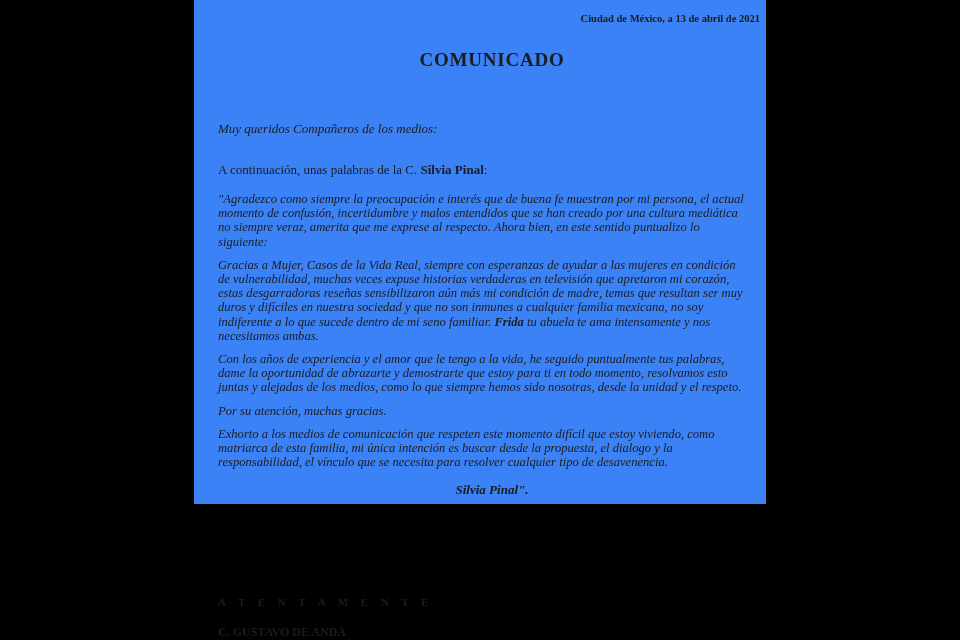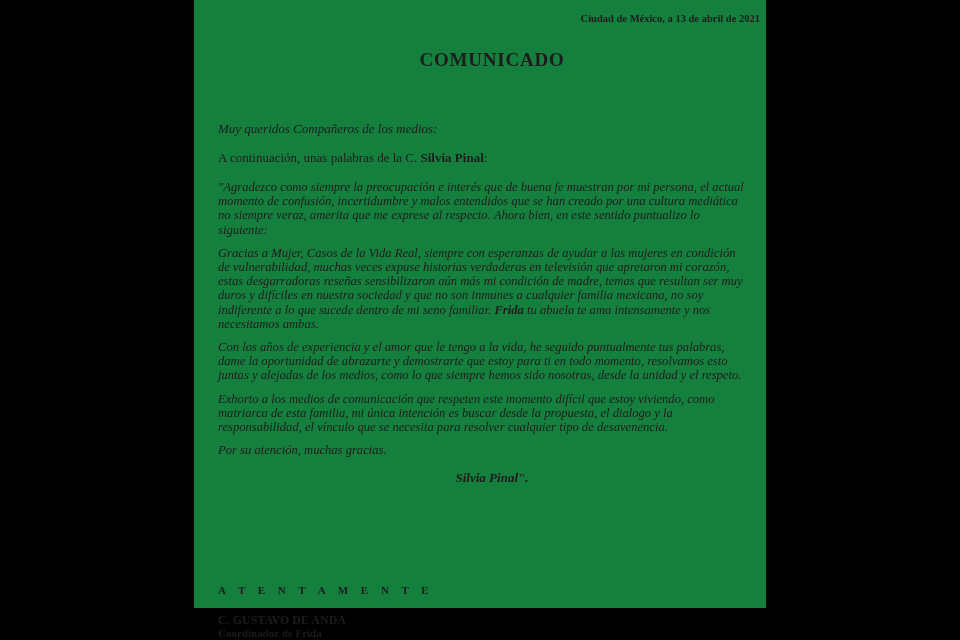--- a/index.html
+++ b/index.html
@@ -5,22 +5,22 @@
   html, body { margin: 0; padding: 0; }
   body {
     width: 960px; height: 640px;
     background: #000;
     overflow: hidden;
     font-family: "Liberation Serif", serif;
   }
   .stage { position: relative; width: 960px; height: 640px; display: flex; }
   .bar { width: 194px; height: 640px; background: #000; flex: 0 0 auto; }
   .page {
-    width: 572px; height: 608px; flex: 0 0 auto;
-    background: #15803d;
+    width: 572px; height: 504px; flex: 0 0 auto;
+    background: #3b82f6;
     color: #1c1c1c;
     box-sizing: border-box;
     padding: 13px 0 0 24px;
   }
   .dateline {
     text-align: right;
     padding-right: 6px;
     font-weight: bold;
     font-size: 10.5px;
     line-height: 12px;
@@ -33,21 +33,21 @@
     letter-spacing: 0.8px;
     line-height: 22px;
   }
   .salutation {
     margin-top: 50px;
     font-size: 13px;
     line-height: 15px;
     font-style: italic;
   }
   .intro {
-    margin-top: 14px;
+    margin-top: 26px;
     font-size: 13px;
     line-height: 15px;
   }
   .intro .bold { font-weight: bold; }
   .quote p {
     margin: 9px 0 0 0;
     padding-right: 18px;
     font-style: italic;
     font-size: 12.6px;
     line-height: 14.2px;
@@ -93,22 +93,22 @@
     <div class="doc-title">COMUNICADO</div>
 
     <div class="salutation">Muy queridos Compañeros de los medios:</div>
 
     <div class="intro"><span>A continuación, unas palabras de la C. </span><span class="bold">Silvia Pinal</span><span>:</span></div>
 
     <div class="quote">
       <p>"Agradezco como siempre la preocupación e interés que de buena fe muestran por mi persona, el actual momento de confusión, incertidumbre y malos entendidos que se han creado por una cultura mediática no siempre veraz, amerita que me exprese al respecto. Ahora bien, en este sentido puntualizo lo siguiente:</p>
       <p><span>Gracias a Mujer, Casos de la Vida Real, siempre con esperanzas de ayudar a las mujeres en condición de vulnerabilidad, muchas veces expuse historias verdaderas en televisión que apretaron mi corazón, estas desgarradoras reseñas sensibilizaron aún más mi condición de madre, temas que resultan ser muy duros y difíciles en nuestra sociedad y que no son inmunes a cualquier familia mexicana, no soy indiferente a lo que sucede dentro de mi seno familiar. </span><span class="bold">Frida</span><span> tu abuela te ama intensamente y nos necesitamos ambas.</span></p>
       <p>Con los años de experiencia y el amor que le tengo a la vida, he seguido puntualmente tus palabras, dame la oportunidad de abrazarte y demostrarte que estoy para ti en todo momento, resolvamos esto juntas y alejadas de los medios, como lo que siempre hemos sido nosotras, desde la unidad y el respeto.</p>
+      <p>Por su atención, muchas gracias.</p>
       <p>Exhorto a los medios de comunicación que respeten este momento difícil que estoy viviendo, como matriarca de esta familia, mi única intención es buscar desde la propuesta, el dialogo y la responsabilidad, el vínculo que se necesita para resolver cualquier tipo de desavenencia.</p>
-      <p>Por su atención, muchas gracias.</p>
       <div class="signature">Silvia Pinal".</div>
     </div>
 
     <div class="closing">
       <div class="atentamente">A T E N T A M E N T E</div>
       <div class="closing-name">C. GUSTAVO DE ANDA</div>
       <div class="closing-role">Coordinador de Frida</div>
     </div>
   </div>
 

